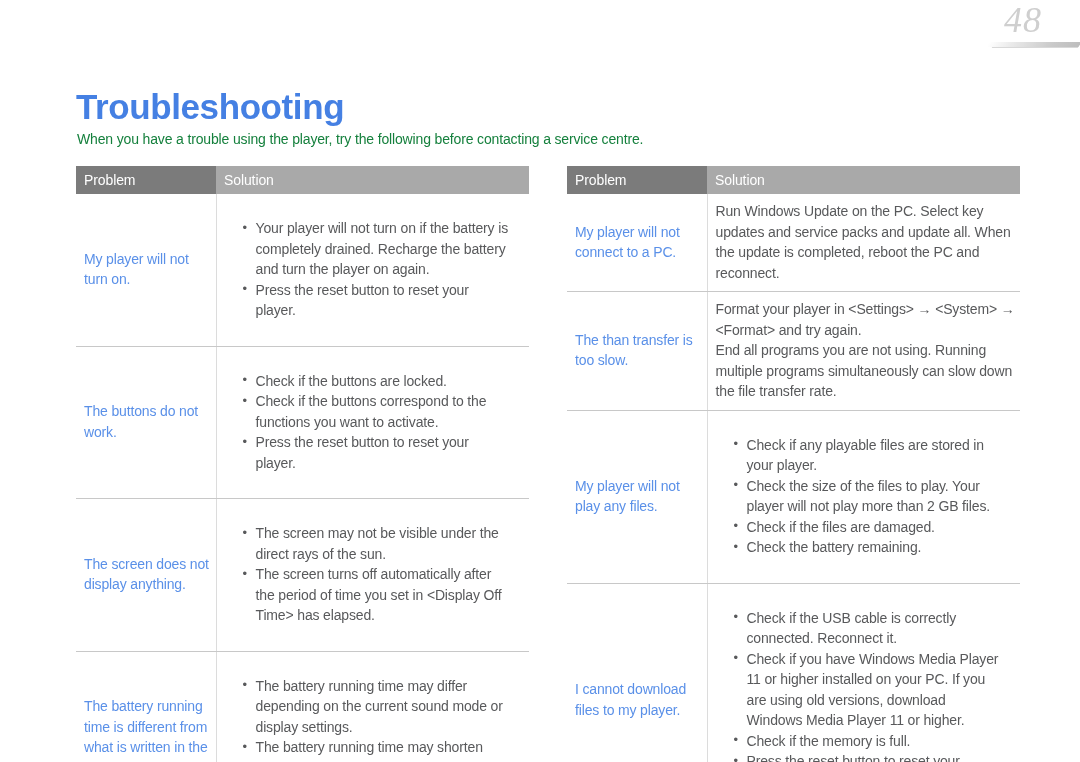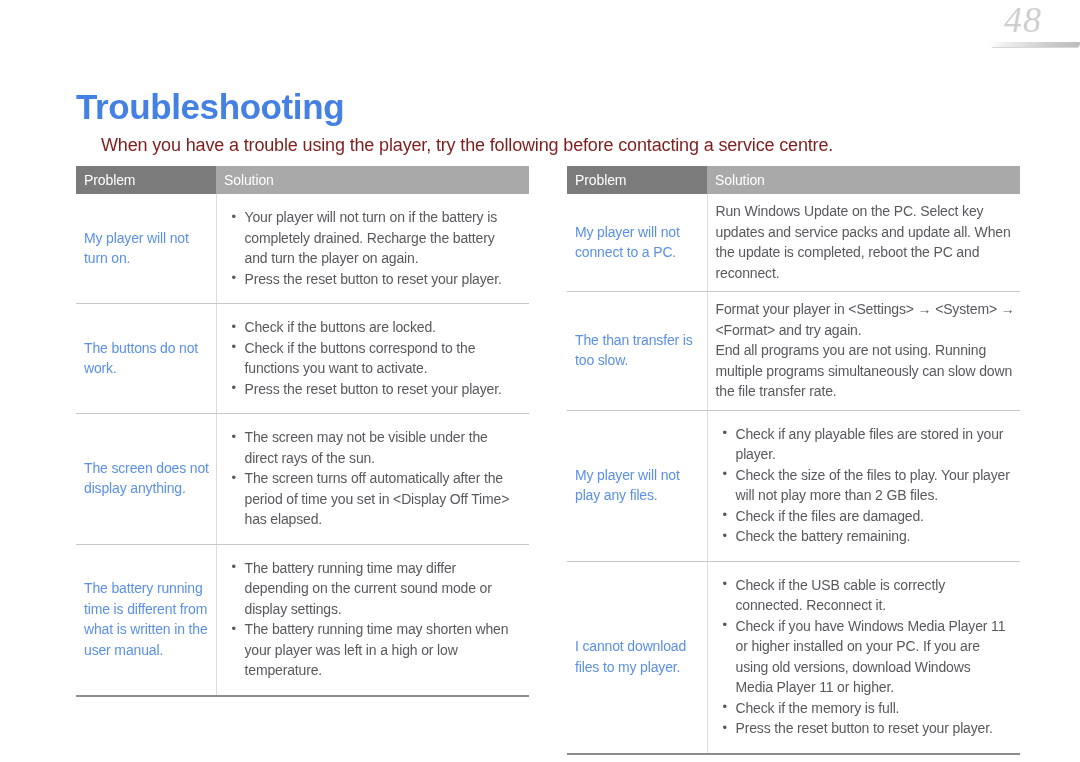--- a/index.html
+++ b/index.html
@@ -63,24 +63,23 @@
     font-size: 35px;
     font-weight: bold;
     color: #4580e3;
     letter-spacing: -0.4px;
     line-height: 1;
   }
   .page-intro {
     position: absolute;
     left: 77px;
     top: 117px;
-    font-size: 18px;
-    color: #7f1d1d;
+    font-size: 14px;
+    color: #15803d;
     letter-spacing: -0.15px;
-    margin-left: 24px;
   }
 
   
   .tables {
     position: absolute;
     left: 0;
     top: 166px;
     width: 1080px;
     display: flex;
     gap: 38px;
@@ -126,21 +125,21 @@
     border-right: 1px solid #dcdcdc;
     padding-left: 8px;
     padding-right: 6px;
   }
   td.sol {
     color: #58595b;
     padding-left: 10px;
   }
 
   ul.sol-list {
-    margin: 6px;
+    margin: 17px;
     padding: 0;
     list-style: none;
   }
   ul.sol-list li {
     position: relative;
     padding-left: 14px;
     margin: 0;
   }
   ul.sol-list li::before {
     content: "\2022";

